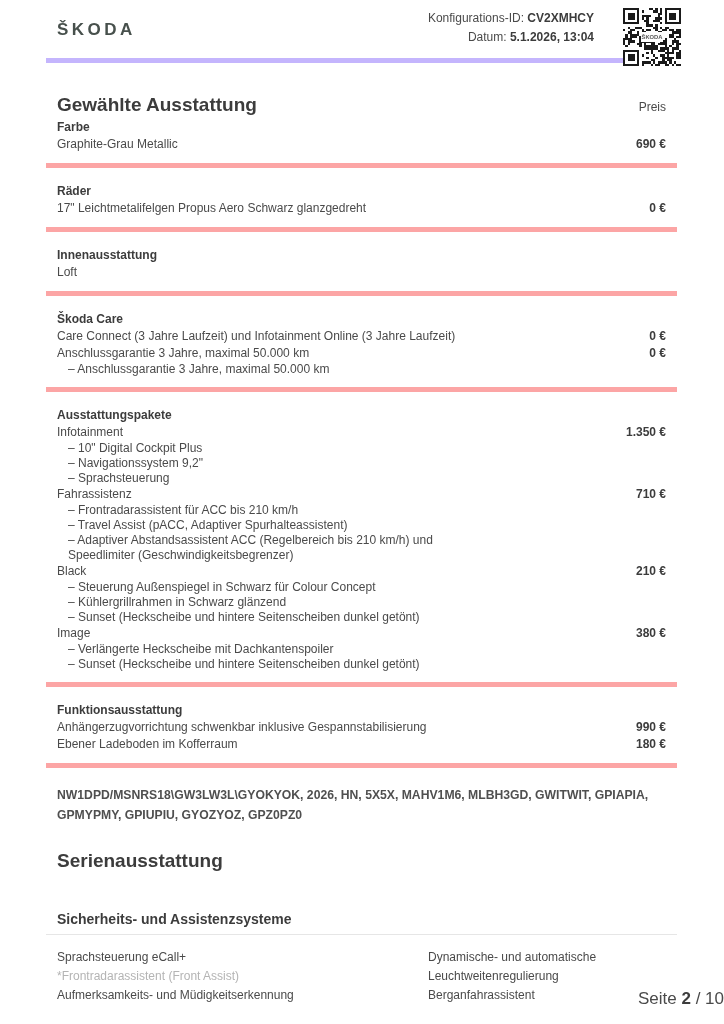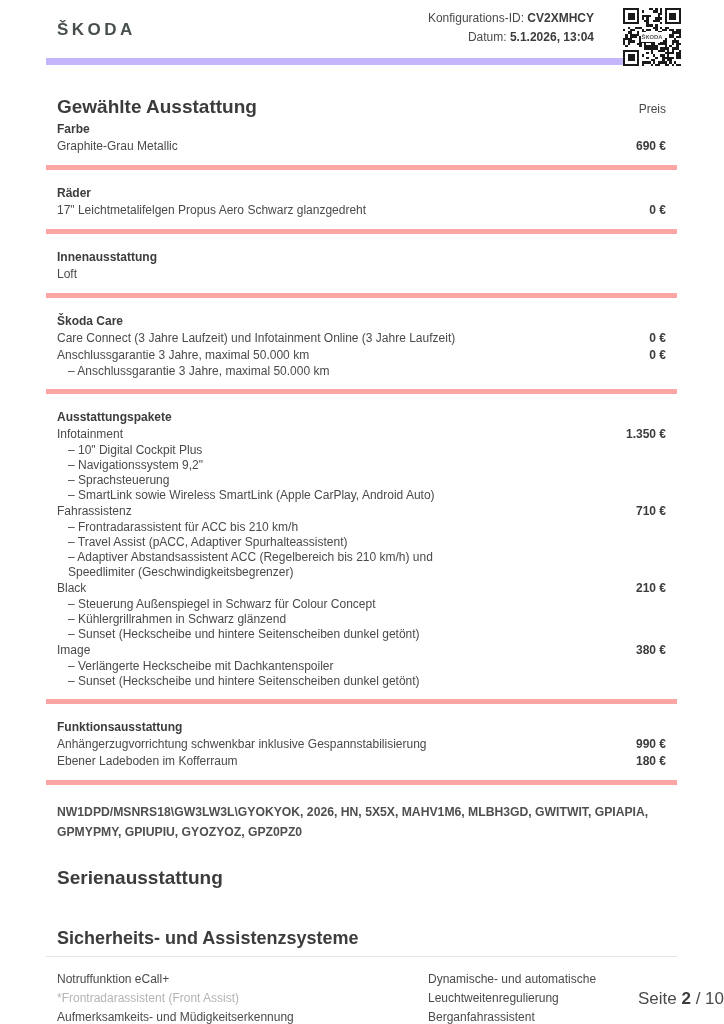--- a/index.html
+++ b/index.html
@@ -4,21 +4,21 @@
 <style>
   html,body{margin:0;padding:0;background:#ffffff;}
   .page{
     width:724px;height:1024px;box-sizing:border-box;
     padding:0 58px 0 57px;position:relative;overflow:hidden;
     background:#fff;color:#4a4a4a;
     font-family:"Liberation Sans",sans-serif;font-size:12px;
   }
   
   .hdr{position:relative;height:58px;margin:0 -11px;padding:0 11px;
-       border-bottom:7px solid #c4b5fd;}
+       border-bottom:5px solid #c4b5fd;}
   .brand{position:absolute;left:11px;top:20px;font-size:17px;font-weight:700;
          letter-spacing:3.5px;color:#47504c;}
   .hdr-meta{position:absolute;right:83px;top:9px;text-align:right;
             font-size:12px;line-height:19px;color:#4a4a4a;white-space:nowrap;}
   .hdr-meta b{font-weight:700;color:#3c3c3c;}
   .qr{position:absolute;right:-4px;top:8px;width:58px;height:58px;background:#fff;z-index:2;}
   .qr svg{display:block;width:58px;height:58px;shape-rendering:crispEdges;}
   
   .title-row{margin-top:31px;display:flex;justify-content:space-between;align-items:baseline;gap:41px;}
   h1{font-size:19px;font-weight:700;margin:0;color:#3c3c3c;}
@@ -27,21 +27,21 @@
   .section.first{padding-top:3px;}
   .section-label{font-weight:700;color:#3c3c3c;line-height:17px;}
   .row{display:flex;justify-content:space-between;align-items:baseline;line-height:17px;}
   .item-text{color:#4a4a4a;}
   .price{font-weight:700;color:#3c3c3c;white-space:nowrap;margin-left:16px;}
   .sub{padding-left:11px;line-height:15px;color:#4a4a4a;}
   
   .codes{margin-top:17px;font-weight:700;color:#4f4f4f;line-height:20px;font-size:12.2px;
          word-break:break-word;}
   h2{font-size:19px;font-weight:700;margin:25px 0 0;color:#3c3c3c;}
-  h3{font-size:18px;font-weight:700;margin:39px 0 0;color:#3c3c3c;}
+  h3{font-size:14px;font-weight:700;margin:39px 0 0;color:#3c3c3c;}
   .subsection-rule{border-bottom:1px solid #e6e6e6;margin:7px -11px 0;}
   .columns{display:flex;margin-top:13px;}
   .col{line-height:19px;}
   .col-left{width:371px;flex:none;padding-right:10px;box-sizing:border-box;}
   .col-right{flex:1;}
   .muted{color:#b4b4b4;}
   
   .footer{position:absolute;left:0;right:0;bottom:15px;text-align:right;
           font-size:17px;color:#4a4a4a;}
   .footer .pg{font-weight:700;color:#3c3c3c;}
@@ -328,21 +328,20 @@
       </section>
       <section class="section">
         <div class="section-label">Ausstattungspakete</div>
         <div class="row">
           <span class="item-text">Infotainment</span>
           <span class="price">1.350 €</span>
         </div>
         <div class="sub">– 10" Digital Cockpit Plus</div>
         <div class="sub">– Navigationssystem 9,2"</div>
         <div class="sub">– Sprachsteuerung</div>
-        <div class="sub">– SmartLink sowie Wireless SmartLink (Apple CarPlay, Android Auto)</div>
         <div class="row">
           <span class="item-text">Fahrassistenz</span>
           <span class="price">710 €</span>
         </div>
         <div class="sub">– Frontradarassistent für ACC bis 210 km/h</div>
         <div class="sub">– Travel Assist (pACC, Adaptiver Spurhalteassistent)</div>
         <div class="sub">– Adaptiver Abstandsassistent ACC (Regelbereich bis 210 km/h) und</div>
         <div class="sub">Speedlimiter (Geschwindigkeitsbegrenzer)</div>
         <div class="row">
           <span class="item-text">Black</span>
@@ -371,21 +370,21 @@
       </section>
     </div>
 
   <div class="codes">NW1DPD/MSNRS18\GW3LW3L\GYOKYOK, 2026, HN, 5X5X, MAHV1M6, MLBH3GD, GWITWIT, GPIAPIA, GPMYPMY, GPIUPIU, GYOZYOZ, GPZ0PZ0</div>
 
   <h2>Serienausstattung</h2>
   <h3>Sicherheits- und Assistenzsysteme</h3>
   <div class="subsection-rule"></div>
   <div class="columns" id="std-columns">
       <div class="col col-left">
-        <div>Notruffunktion eCall+</div>
+        <div>Sprachsteuerung eCall+</div>
         <div class="muted">*Frontradarassistent (Front Assist)</div>
         <div>Aufmerksamkeits- und Müdigkeitserkennung</div>
       </div>
       <div class="col col-right">
         <div>Dynamische- und automatische Leuchtweitenregulierung</div>
         <div>Berganfahrassistent</div>
       </div>
     </div>
 
   <div class="footer">

